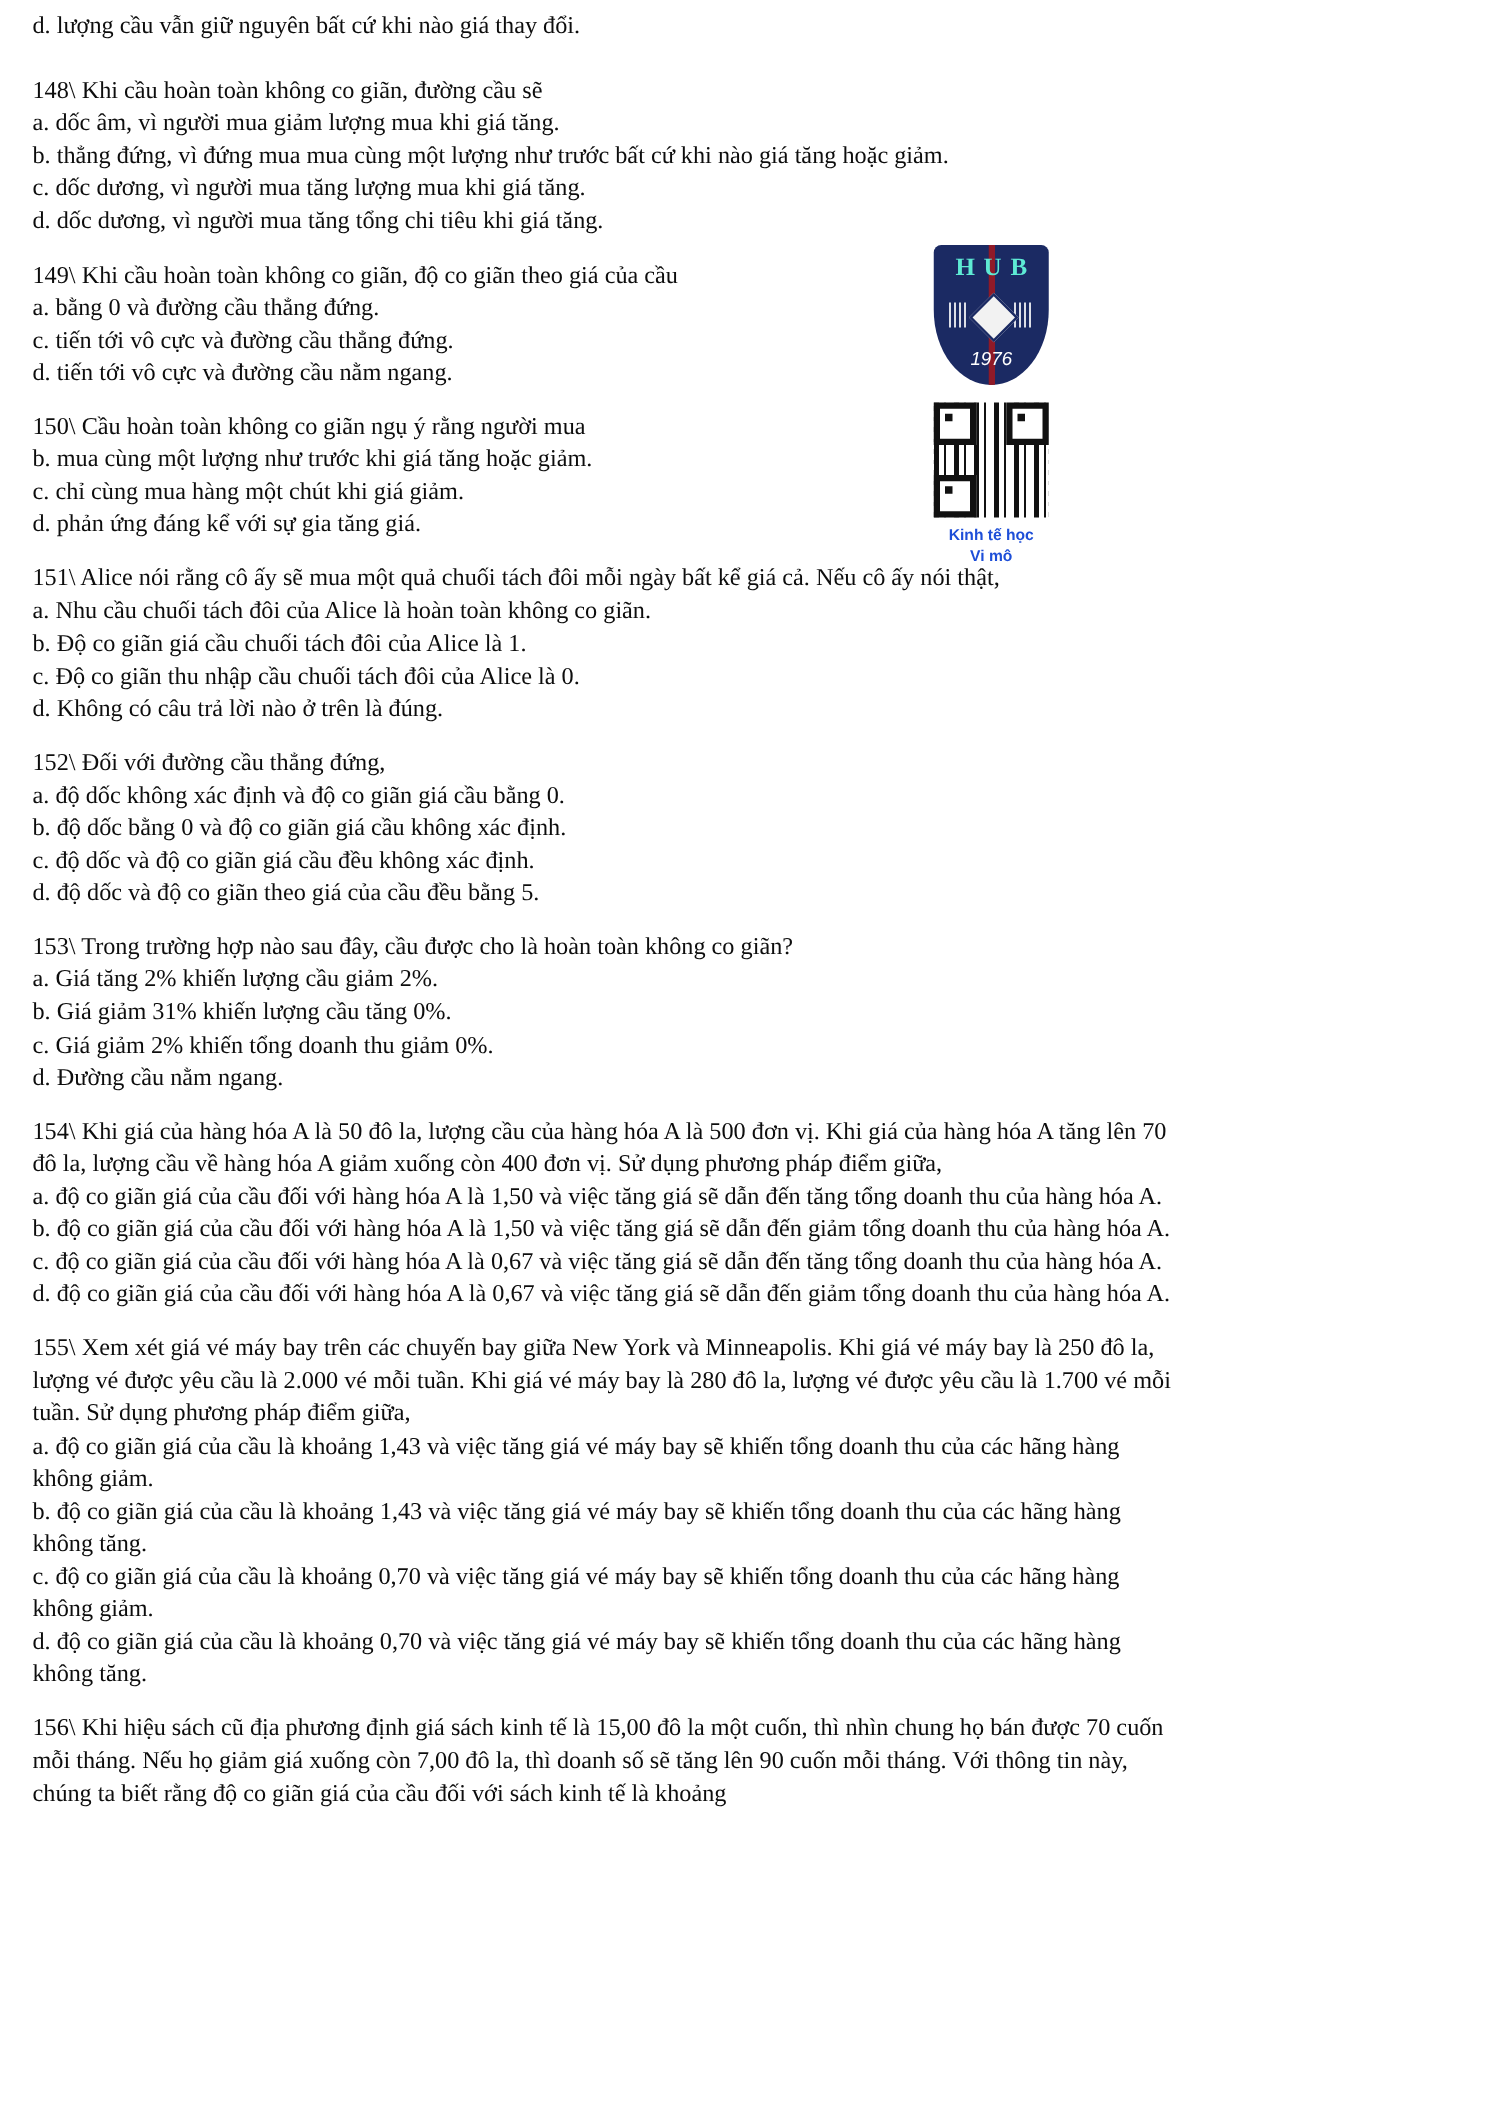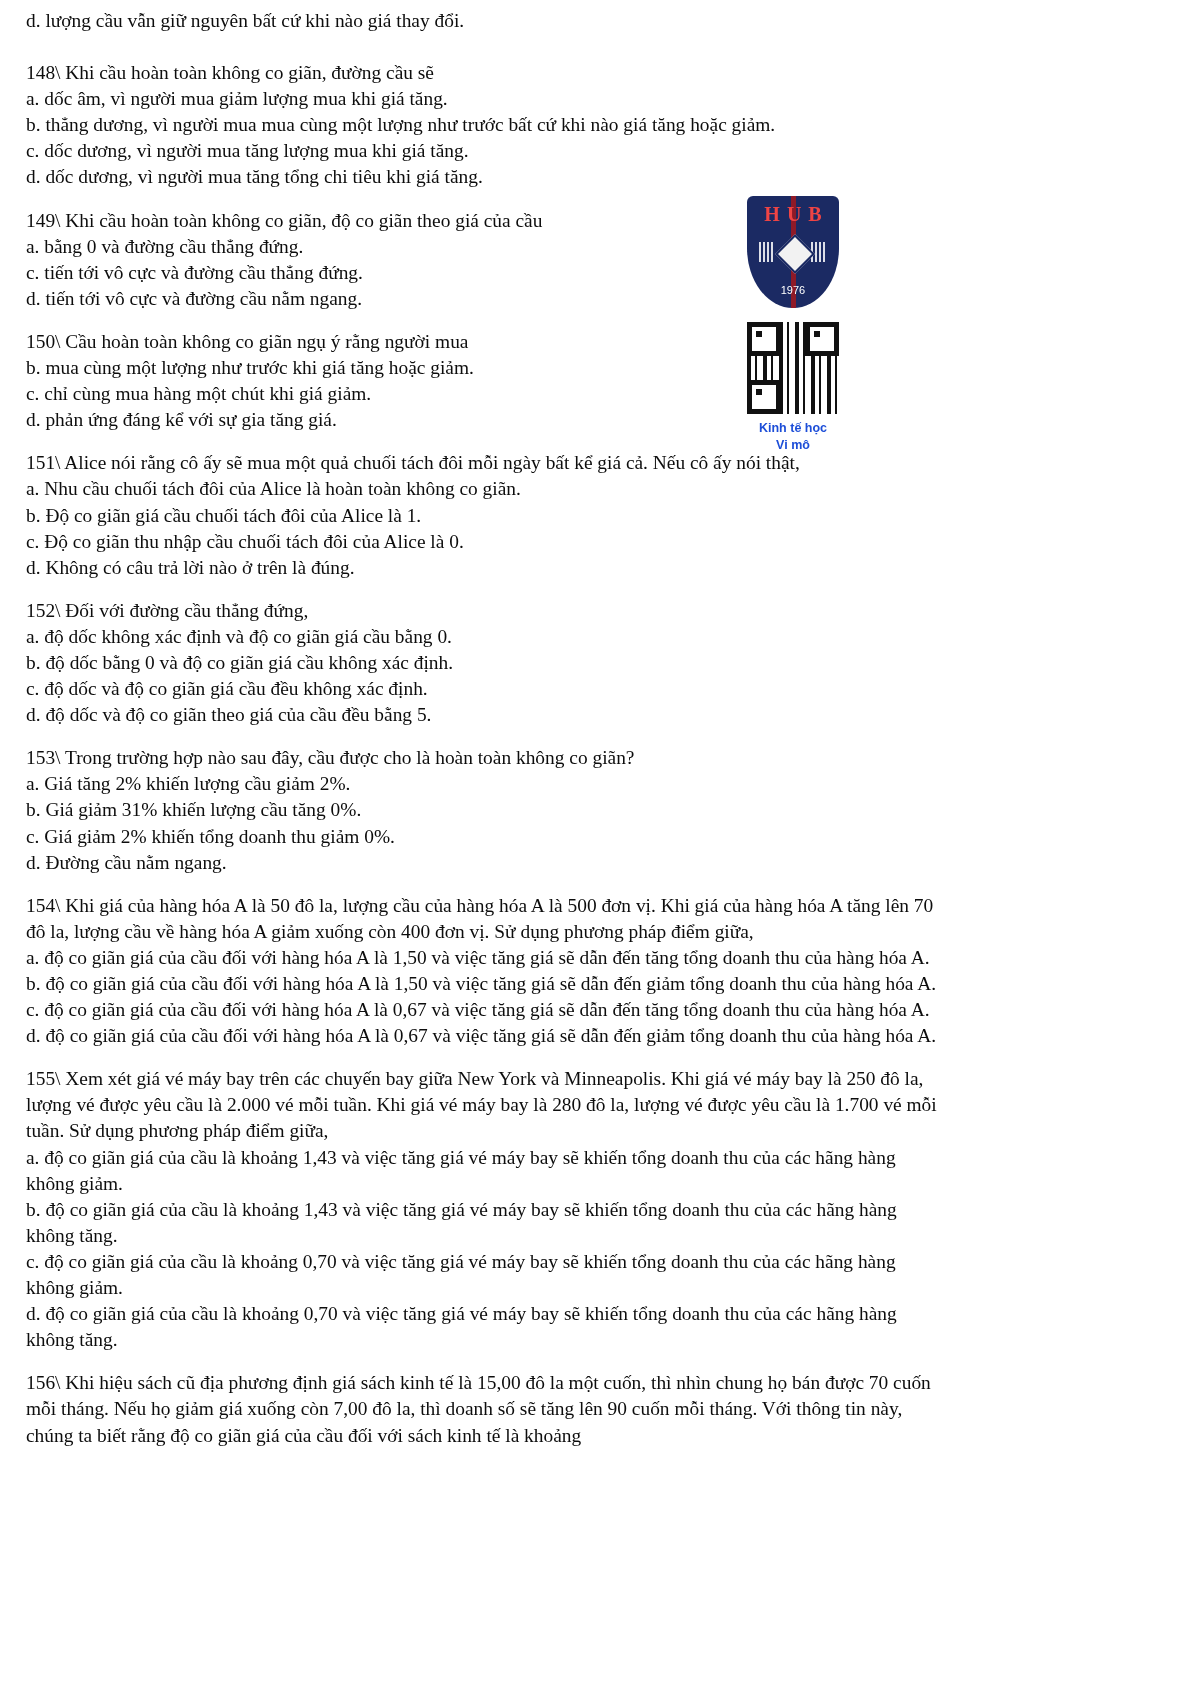--- a/index.html
+++ b/index.html
@@ -70,21 +70,21 @@
     height: 100%;
     margin-left: -2.5px;
     background: #8f1a28;
   }
   .shield .hub {
     position: absolute;
     top: 7px;
     left: 0;
     right: 0;
     text-align: center;
-    color: #ef4444;
+    color: #5eead4;
     font-family: "Liberation Serif", serif;
     font-weight: bold;
     font-size: 20px;
     letter-spacing: 7px;
     text-indent: 7px;
   }
   .shield .diamond {
     position: absolute;
     left: 50%;
     top: 44px;
@@ -105,22 +105,23 @@
   }
   .shield .dotl { left: 12px; }
   .shield .dotr { right: 12px; }
   .shield .year {
     position: absolute;
     left: 0;
     right: 0;
     bottom: 12px;
     text-align: center;
     color: #ffffff;
-    font-size: 11px;
+    font-size: 15px;
     font-family: "Liberation Sans", sans-serif;
+    font-style: italic;
   }
   .qr {
     width: 92px;
     height: 92px;
     margin: 14px auto 6px auto;
     background-color: #ffffff;
     background-image:
       repeating-linear-gradient(90deg, #111 0 4px, #fff 4px 8px, #111 8px 10px, #fff 10px 16px),
       repeating-linear-gradient(0deg, rgba(17,17,17,.85) 0 4px, rgba(255,255,255,0) 4px 9px, rgba(17,17,17,.85) 9px 12px, rgba(255,255,255,0) 12px 17px);
     position: relative;
@@ -155,21 +156,21 @@
 
 <div class="page">
 
   <div class="content">
 
     <div class="para top-line">d. lượng cầu vẫn giữ nguyên bất cứ khi nào giá thay đổi.</div>
 
     <div class="block">
       <div class="para">148\ Khi cầu hoàn toàn không co giãn, đường cầu sẽ</div>
       <div class="para">a. dốc âm, vì người mua giảm lượng mua khi giá tăng.</div>
-      <div class="para">b. thẳng dương, vì người mua mua cùng một lượng như trước bất cứ khi nào giá tăng hoặc giảm.</div>
+      <div class="para">b. thẳng đứng, vì đứng mua mua cùng một lượng như trước bất cứ khi nào giá tăng hoặc giảm.</div>
       <div class="para">c. dốc dương, vì người mua tăng lượng mua khi giá tăng.</div>
       <div class="para">d. dốc dương, vì người mua tăng tổng chi tiêu khi giá tăng.</div>
     </div>
 
     <div class="block">
       <div class="para">149\ Khi cầu hoàn toàn không co giãn, độ co giãn theo giá của cầu</div>
       <div class="para">a. bằng 0 và đường cầu thẳng đứng.</div>
       <div class="para">c. tiến tới vô cực và đường cầu thẳng đứng.</div>
       <div class="para">d. tiến tới vô cực và đường cầu nằm ngang.</div>
     </div>

